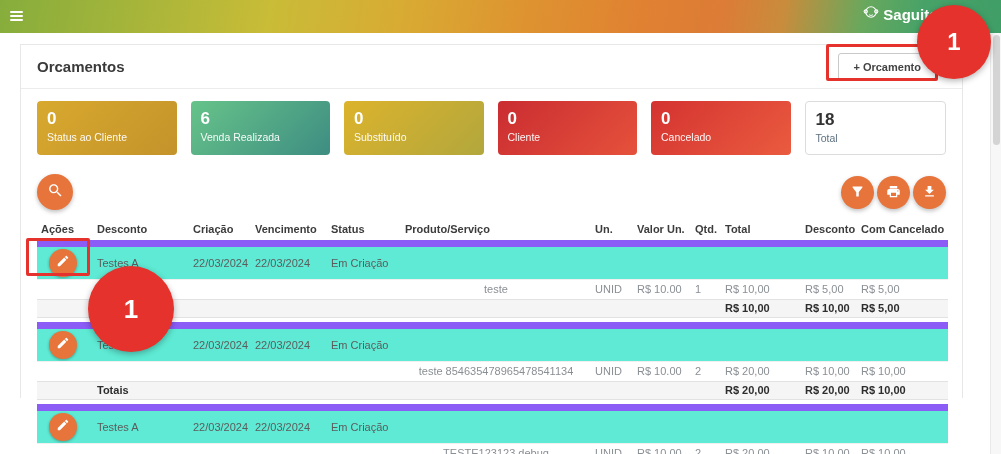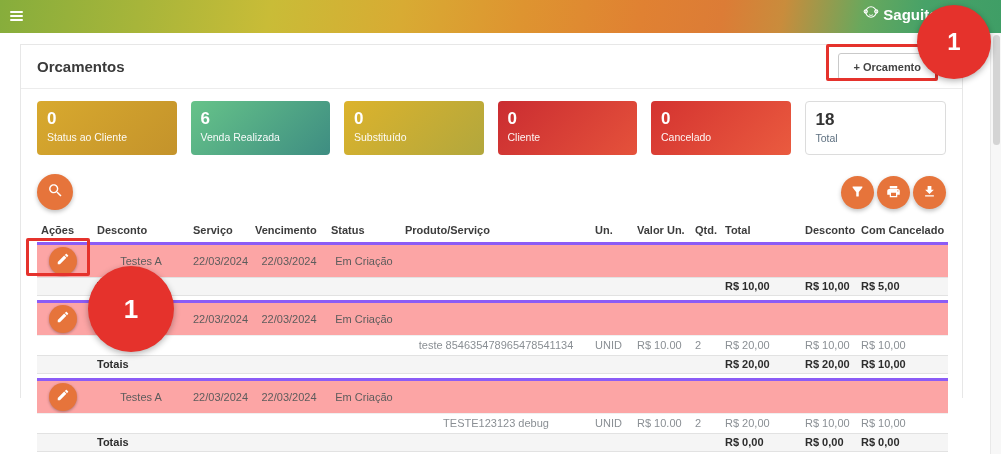--- a/index.html
+++ b/index.html
@@ -59,21 +59,21 @@
   .search-btn { position:absolute; left:16px; top:9px; width:36px; height:36px; }
   .right-btns { position:absolute; right:16px; top:11px; display:flex; gap:3px; }
   .right-btns .circle-btn { width:33px; height:33px; }
 
   
   table { width:911px; margin:0 16px; border-collapse:collapse; table-layout:fixed; font-size:11px; }
   thead tr { height:24px;margin-top:13px; }
   th { text-align:left; font-weight:700; color:#3c3c3c; padding:2px 4px;
        border-bottom:1px solid #dcdcdc; white-space:nowrap; }
   td { padding:2px 4px; white-space:nowrap; overflow:hidden; }
-  .row-main { height:28px; background:#fca5a5; border-top:3px solid #8b5cf6;text-align:center; }
+  .row-main { height:28px; background:#5eead4; border-top:7px solid #8b5cf6; }
   .row-main td { color:#5c5c5c; }
   .row-item { height:20px; border-top:1px solid #f0f0f0; }
   .row-item td { color:#8a8f94; }
   .row-item .c-prod { text-align:center; }
   .row-totals { height:18px; background:#f5f5f5; border-top:1px solid #e2e2e2; border-bottom:1px solid #e2e2e2; }
   .row-totals td { font-weight:700; color:#2d2d2d; }
   .row-gap { height:6px; background:#fff; }
   .edit-btn { width:28px; height:28px; margin-left:8px; border:none; border-radius:50%;
               background:#e6743b; cursor:pointer; display:flex; align-items:center;
               justify-content:center; box-shadow:0 1px 3px rgba(0,0,0,.3); }
@@ -195,21 +195,21 @@
           <col style="width:58px">
         <col style="width:30px">
           <col style="width:80px">
           <col style="width:56px">
           <col style="width:91px">
       </colgroup>
       <thead>
         <tr>
           <th>Ações</th>
           <th>Desconto</th>
-          <th>Serviço</th>
+          <th>Criação</th>
           <th>Vencimento</th>
           <th>Status</th>
           <th>Produto/Serviço</th>
           <th>Un.</th>
           <th>Valor Un.</th>
           <th>Qtd.</th>
           <th>Total</th>
           <th>Desconto</th>
           <th>Com Cancelado</th>
         </tr>
@@ -223,20 +223,30 @@
                     <path d="M3 17.25V21h3.75L17.81 9.94l-3.75-3.75L3 17.25zM20.71 7.04c.39-.39.39-1.02 0-1.41l-2.34-2.34c-.39-.39-1.02-.39-1.41 0l-1.83 1.83 3.75 3.75 1.83-1.83z"></path>
                   </svg></span>
               </button>
             </td>
           <td>Testes A</td>
           <td>22/03/2024</td>
           <td>22/03/2024</td>
           <td>Em Criação</td>
           <td colspan="7"></td>
         </tr>
+        <tr class="row-item">
+          <td colspan="5"></td>
+          <td class="c-prod">teste</td>
+          <td>UNID</td>
+          <td>R$ 10.00</td>
+          <td>1</td>
+          <td>R$ 10,00</td>
+          <td>R$ 5,00</td>
+          <td>R$ 5,00</td>
+        </tr>
         <tr class="row-totals">
           <td></td>
           <td>Totais</td>
           <td colspan="7"></td>
           <td>R$ 10,00</td>
           <td>R$ 10,00</td>
           <td>R$ 5,00</td>
         </tr>
         <tr class="row-gap">
             <td colspan="12"></td>

